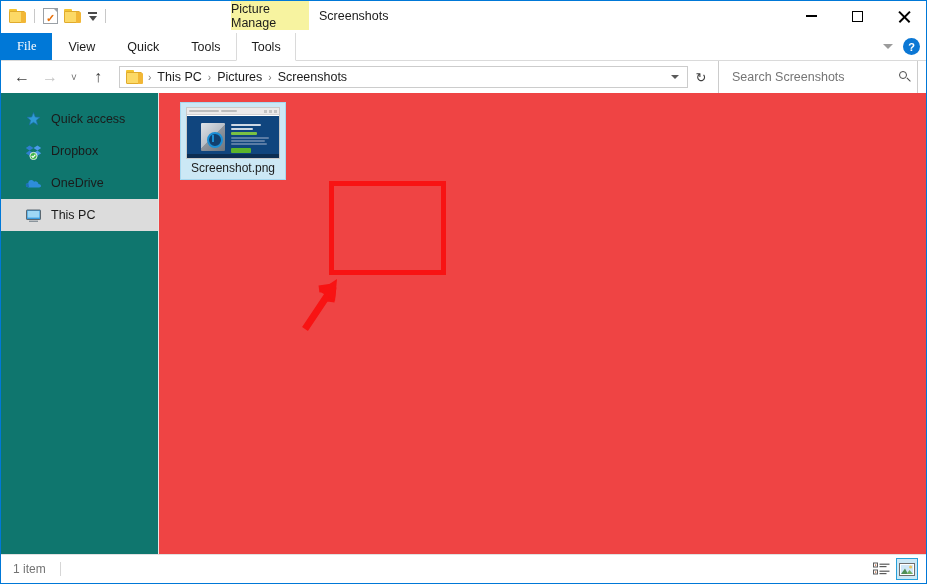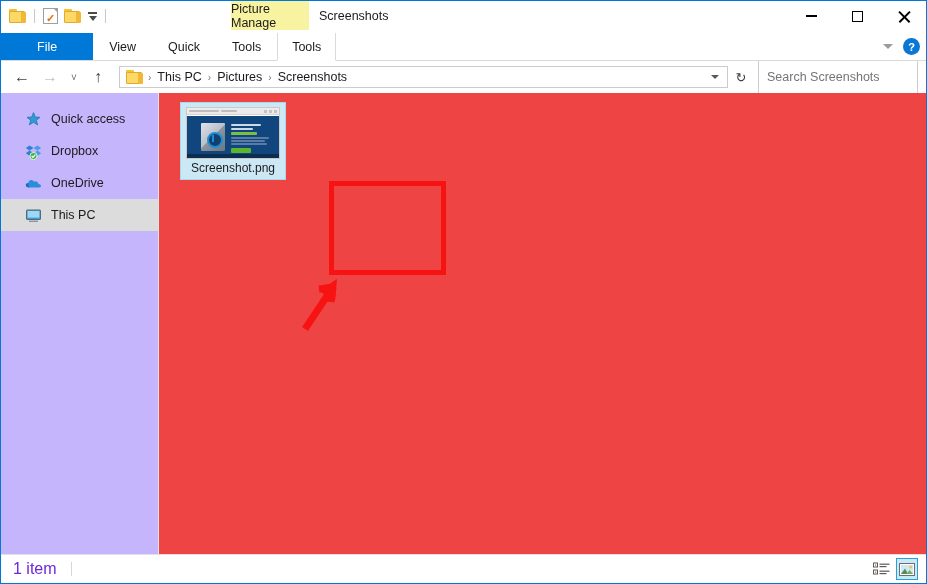--- a/index.html
+++ b/index.html
@@ -173,21 +173,22 @@
     align-items: center;
     padding: 0 16px;
     font-size: 12.5px;
     color: #1b1b1b;
     cursor: default;
     box-sizing: border-box;
   }
   .tab.file {
     background: #0078d7;
     color: #ffffff;
-    padding: 0 36px;
+    padding: 0 16px;
+    font-family: Liberation Serif, serif;
   }
   .tab.manage {
     border-left: 1px solid #dadada;
     border-right: 1px solid #dadada;
     border-bottom: 1px solid #ffffff;
     margin-bottom: -1px;
     padding: 0 14px;
   }
   .ribbon-right {
     position: absolute;
@@ -273,26 +274,26 @@
   .refresh {
     width: 22px; height: 22px;
     display: flex;
     align-items: center;
     justify-content: center;
     font-size: 13px;
     color: #3f3f3f;
     cursor: default;
   }
   .searchbox {
-    width: 160px;
+    width: 200px;
     height: 22px;
     border: 1px solid #cccccc;
     display: flex;
     align-items: center;
-    justify-content: space-between;
+    justify-content: flex-end;
     padding: 16px 6px;
     box-sizing: border-box;
     margin-left: 4px;
     background: #ffffff;
   }
   .searchbox input {
     border: none;
     outline: none;
     font-family: "Liberation Sans", sans-serif;
     font-size: 12.5px;
@@ -325,21 +326,21 @@
   
   .body {
     flex: 1;
     display: flex;
     position: relative;
     background: #ffffff;
     overflow: hidden;
   }
   .sidebar {
     width: 158px;
-    background: #c4b5fd;
+    background: #0f766e;
     border-right: 1px solid #e7e7e7;
     padding-top: 10px;
     box-sizing: border-box;
     flex: none;
   }
   .nav-item {
     height: 32px;
     display: flex;
     align-items: center;
     padding-left: 24px;
@@ -472,22 +473,22 @@
   .statusbar {
     height: 28px;
     border-top: 1px solid #e1e1e1;
     display: flex;
     align-items: center;
     background: #ffffff;
     flex: none;
     position: relative;
   }
   .status-text {
-    font-size: 16px;
-    color: #6d28d9;
+    font-size: 12px;
+    color: #737373;
     padding-left: 12px;
   }
   .status-sep {
     width: 1px; height: 14px;
     background: #d6d6d6;
     margin-left: 14px;
   }
   .view-btns {
     position: absolute;
     right: 8px; top: 3px;

